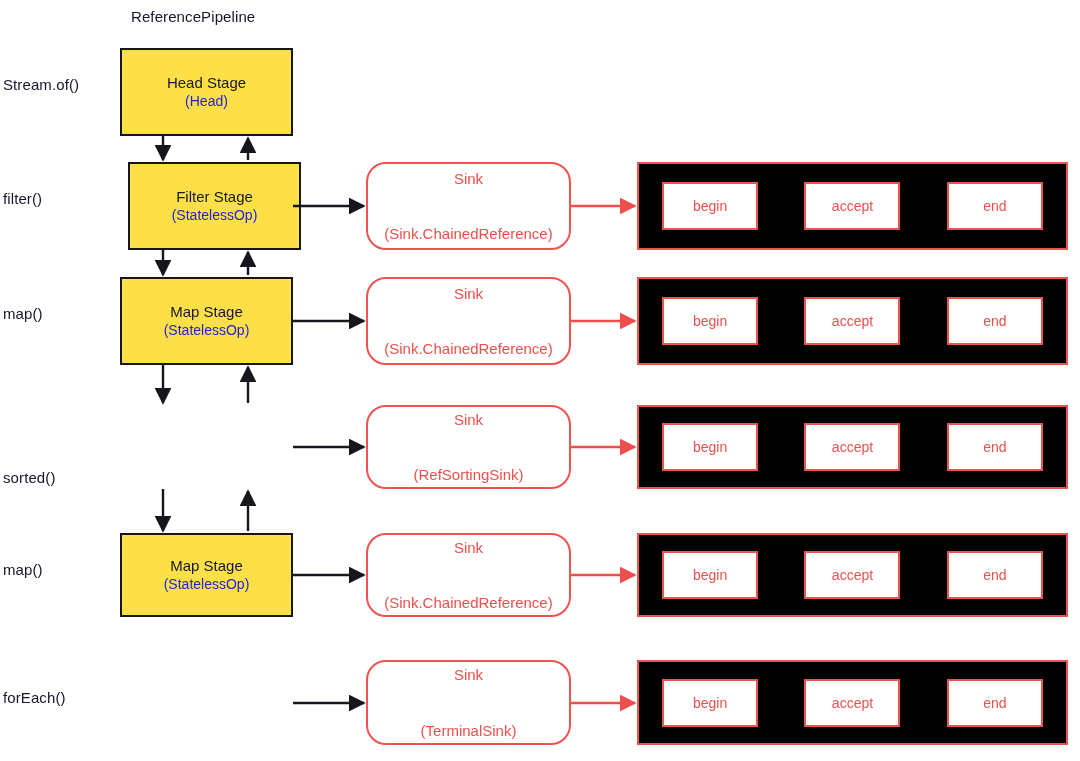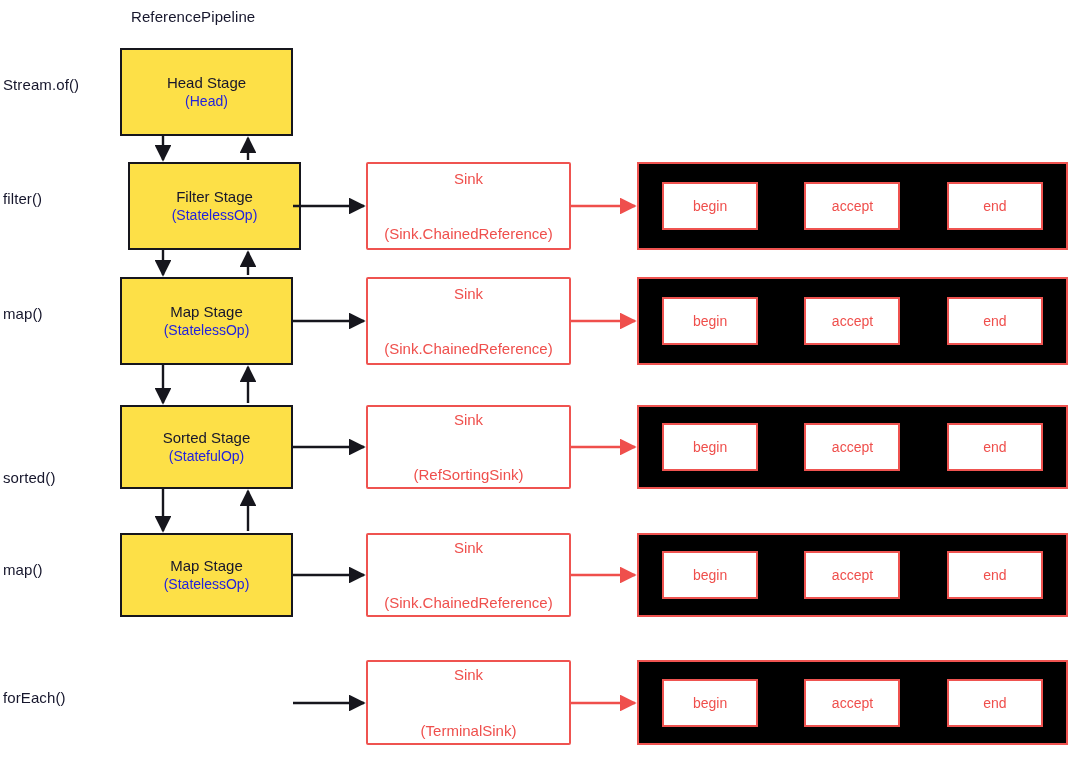--- a/index.html
+++ b/index.html
@@ -62,21 +62,21 @@
     font-size: 14px;
     color: #2222dd;
     white-space: nowrap;
   }
 
   
   .sink-box {
     left: 366px;
     width: 205px;
     border: 2px solid #ef5350;
-    border-radius: 2px;
+    border-radius: 20px;
     background: #ffffff;
     display: flex;
     flex-direction: column;
     align-items: center;
     justify-content: center;
     line-height: 1.28;
     gap: 36px;
   }
   .sink-title, .sink-kind {
     font-size: 15px;
@@ -171,24 +171,20 @@
     <div class="method-box">
       <span class="method-label">accept</span>
     </div>
     <div class="method-box">
       <span class="method-label">end</span>
     </div>
   </div>
 
   <div class="abs op-label" style="top:433px;margin-top:36px;">sorted()</div>
 
-  <div class="abs stage-box" style="top:405px; height:84px;">
-    <div class="stage-title">Sorted Stage</div>
-    <div class="stage-kind">(StatefulOp)</div>
-  </div>
 
   <div class="abs sink-box" style="top:405px; height:84px;">
     <div class="sink-title">Sink</div>
     <div class="sink-kind">(RefSortingSink)</div>
   </div>
 
   <div class="abs method-group" style="top:405px; height:84px;">
     <div class="method-box">
       <span class="method-label">begin</span>
     </div>

